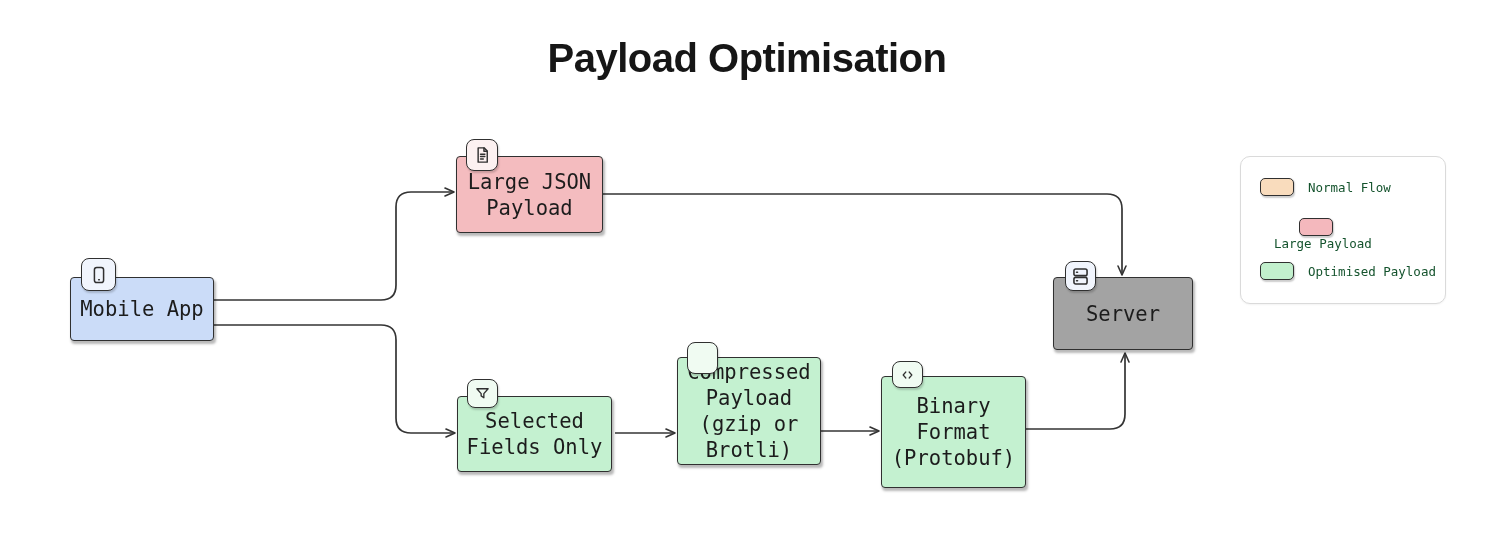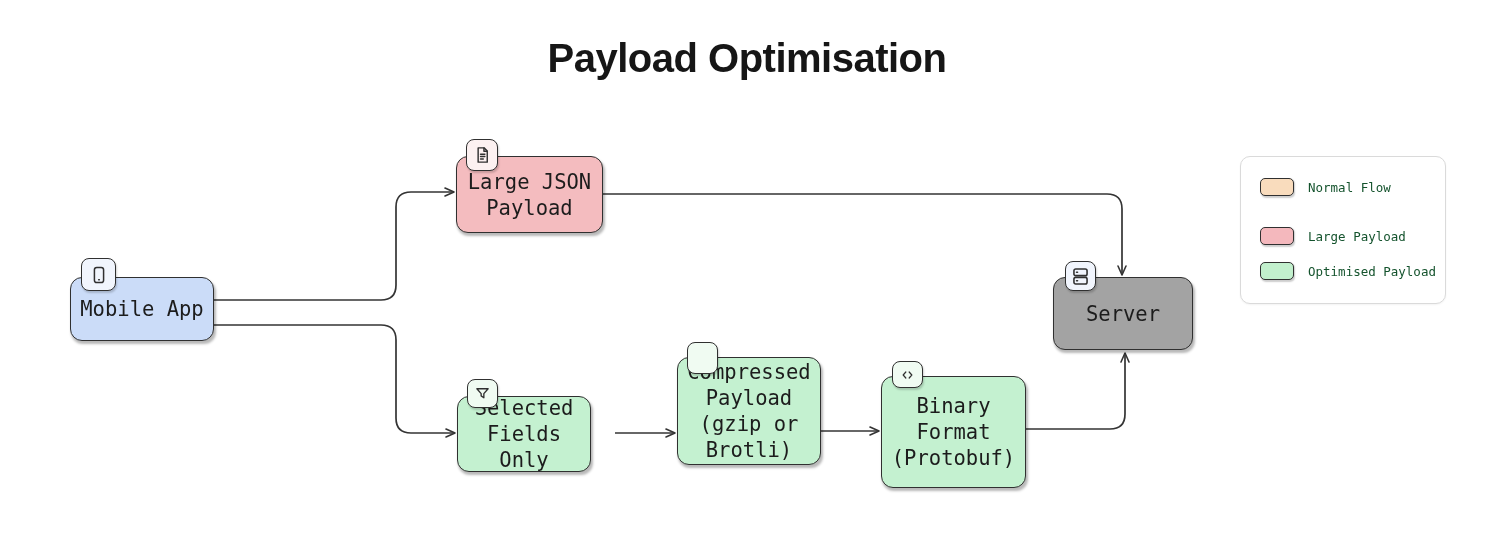--- a/index.html
+++ b/index.html
@@ -7,21 +7,21 @@
     position:relative;width:1494px;height:550px;background:#ffffff;
     overflow:hidden;font-family:"DejaVu Sans Mono","Liberation Mono",monospace;
   }
   .title{
     position:absolute;top:36px;left:0;width:100%;margin:0;
     text-align:center;font-family:"Liberation Sans","DejaVu Sans",sans-serif;
     font-size:40px;font-weight:700;letter-spacing:-0.5px;color:#161616;
   }
   .edges{position:absolute;top:0;left:0;width:1494px;height:550px;}
   .node{
-    position:absolute;border:1.8px solid #303030;border-radius:12px;
+    position:absolute;border:1.8px solid #303030;border-radius:4px;
     display:flex;align-items:center;justify-content:center;
     box-shadow:1.5px 3px 2.5px rgba(0,0,0,0.28);
     box-sizing:border-box;
   }
   .node-label{
     white-space:pre-line;text-align:center;font-size:20.5px;line-height:26px;
     color:#1c1c1c;
   }
   .badge{
     position:absolute;border:1.8px solid #303030;border-radius:8px;
@@ -29,41 +29,41 @@
     box-shadow:1px 2px 2px rgba(0,0,0,0.18);box-sizing:border-box;
   }
   .badge svg{stroke:#303030;fill:none;stroke-width:1.8;stroke-linecap:round;stroke-linejoin:round;}
   .badge-blue{background:#f1f5fd;}
   .badge-pink{background:#fcf1f1;}
   .badge-green{background:#f0fbf2;}
 
   
   .pos-mobile   {left:70px;  top:277px; width:144px; height:64px;}
   .pos-largejson{left:456px; top:156px; width:147px; height:77px;}
-  .pos-selected {left:457px; top:396px; width:134px; height:76px;}
+  .pos-selected {left:457px; top:396px; width:155px; height:76px;}
   .pos-compress {left:677px; top:357px; width:144px; height:108px;}
   .pos-binary   {left:881px; top:376px; width:145px; height:112px;}
   .pos-server   {left:1053px;top:277px; width:140px; height:73px;}
 
   
   .bpos-mobile   {left:81px;  top:258px; width:35px; height:33px;}
   .bpos-largejson{left:466px; top:139px; width:32px; height:32px;}
   .bpos-selected {left:467px; top:379px; width:31px; height:29px;}
   .bpos-compress {left:687px; top:342px; width:31px; height:32px;}
   .bpos-binary   {left:892px; top:361px; width:31px; height:27px;}
   .bpos-server   {left:1065px;top:261px; width:31px; height:30px;}
 
   
   .legend{
     position:absolute;left:1240px;top:156px;width:206px;height:148px;
     background:#ffffff;border:1.4px solid #dadada;border-radius:10px;
     box-sizing:border-box;box-shadow:0 1px 2px rgba(0,0,0,0.05);
   }
   .legend-row{position:absolute;left:19px;height:18px;display:flex;align-items:center;}
-  .legend-row-1{top:21px;} .legend-row-2{top:70px;} .legend-row-3{top:105px;justify-content:center;}
+  .legend-row-1{top:21px;} .legend-row-2{top:61px;flex-direction:column;} .legend-row-3{top:105px;justify-content:center;}
   .swatch{
     width:34px;height:18px;border:1.7px solid #303030;border-radius:5px;
     box-sizing:border-box;flex:0 0 auto;box-shadow:1px 1.5px 1.5px rgba(0,0,0,0.2);
   }
   .legend-label{margin-left:14px;font-size:12.5px;color:#14532d;white-space:nowrap;}
 </style>
 </head>
 <body>
 
 <div class="canvas">

